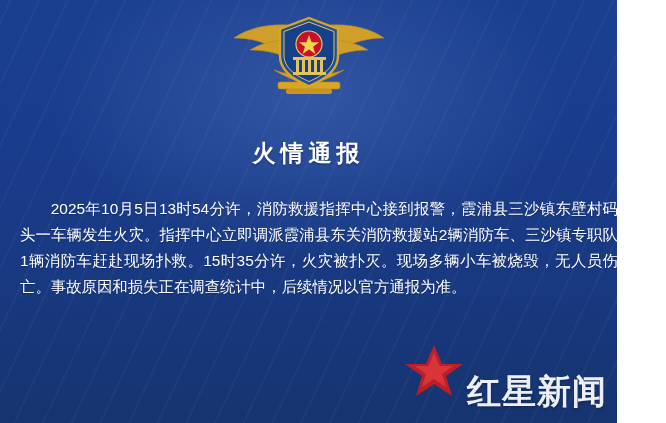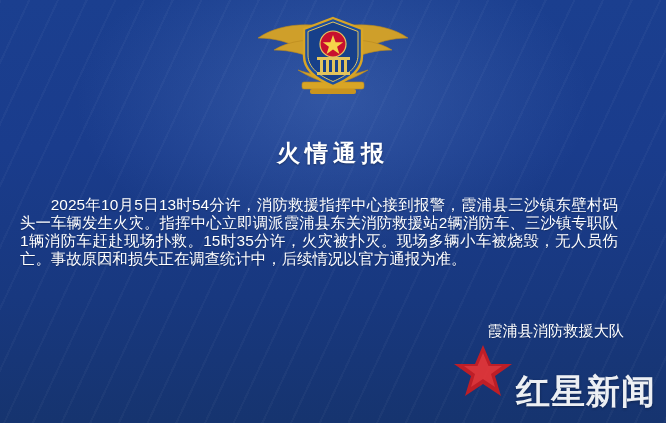--- a/index.html
+++ b/index.html
@@ -8,21 +8,21 @@
   }
   body {
     width: 666px;
     height: 423px;
     overflow: hidden;
     font-family: "Liberation Sans", sans-serif;
   }
 
   #page {
     position: relative;
-    width: 666px;
+    width: 617px;
     height: 423px;
     background: linear-gradient(180deg, #1b3f8f 0%, #1a3c8c 35%, #18387f 70%, #16346f 100%);
     overflow: hidden;
   }
 
   
   #page::before {
     content: "";
     position: absolute;
     left: -20%;
@@ -82,21 +82,21 @@
   }
 
   
   .body-text {
     position: absolute;
     top: 196px;
     left: 20px;
     width: 598px;
     color: #ffffff;
     font-size: 15.4px;
-    line-height: 18px;
+    line-height: 26px;
     text-align: justify;
     text-justify: inter-ideograph;
     text-indent: 2em;
     text-shadow: 0 1px 1px rgba(0,0,0,0.25);
     z-index: 3;
   }
 
   
   .signature {
     position: absolute;
@@ -179,21 +179,20 @@
         <rect x="79" y="49" width="33" height="3"></rect>
       </g>
     </svg>
   </div>
 
   <div class="title">火情通报</div>
 
   <div class="body-text">2025年10月5日13时54分许，消防救援指挥中心接到报警，霞浦县三沙镇东壁村码头一车辆发生火灾。指挥中心立即调派霞浦县东关消防救援站2辆消防车、三沙镇专职队1辆消防车赶赴现场扑救。15时35分许，火灾被扑灭。现场多辆小车被烧毁，无人员伤亡。事故原因和损失正在调查统计中，后续情况以官方通报为准。</div>
 
   <div class="signature">
-    <div>霞浦县消防救援大队</div>
   </div>
 
   <div class="watermark">
     <div class="wm-mark">
       <svg class="wm-star-svg" viewBox="0 0 62 56" xmlns="http://www.w3.org/2000/svg">
         <polygon points="31,3 39,22 60,22 43,34 49,54 31,42 13,54 19,34 2,22 23,22" fill="#d61b1b" opacity="0.95"></polygon>
         <polygon points="31,11 36.5,24 50,24 39,32 43,45 31,37 19,45 23,32 12,24 25.5,24" fill="#ef3a3a" opacity="0.85"></polygon>
       </svg>
     </div>
     <div class="wm-text">红星新闻</div>

